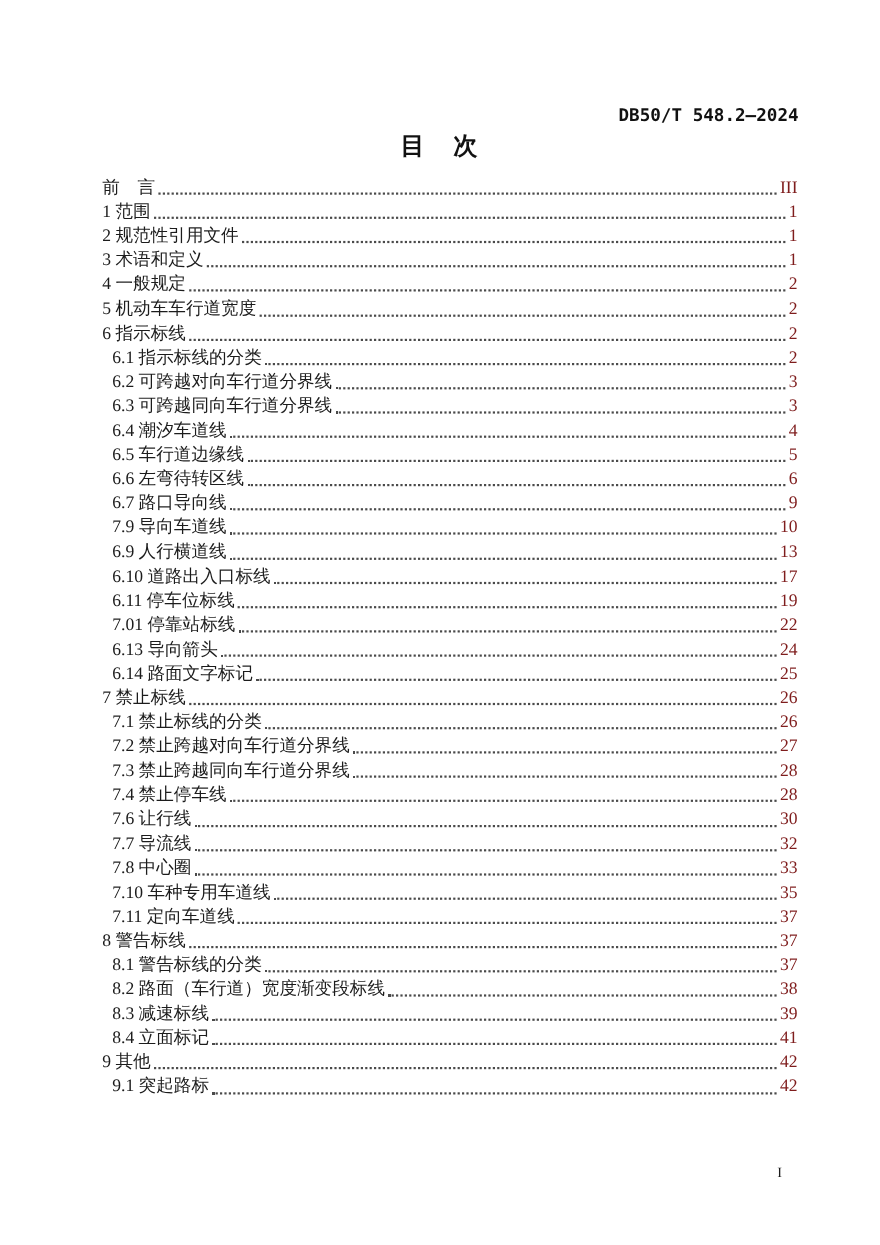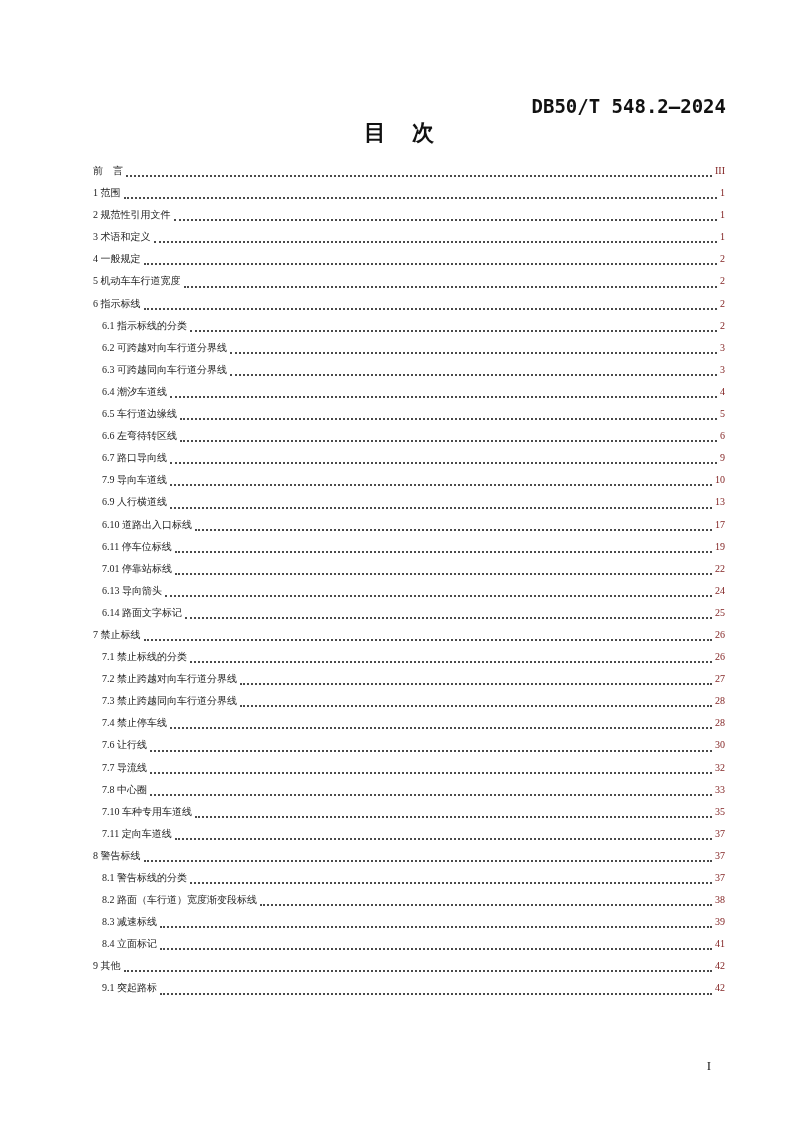--- a/index.html
+++ b/index.html
@@ -15,21 +15,21 @@
     color: #1c1c1c;
     font-family: "Liberation Serif", serif;
     overflow: hidden;
   }
   .doc-header {
     position: absolute;
     top: 95px;
     right: 74px;
     font-family: "DejaVu Sans Mono", monospace;
     font-weight: 700;
-    font-size: 19px;
+    font-size: 16px;
     letter-spacing: 0px;
     color: #111111;
     white-space: nowrap;
   }
   .toc-title {
     position: absolute;
     top: 118px;
     left: 0;
     width: 100%;
     margin: 0;
@@ -43,21 +43,21 @@
   .toc {
     position: absolute;
     left: 93px;
     top: 160px;
     width: 632px;
   }
   .toc-row {
     display: flex;
     align-items: flex-start;
     height: 22.1px;
-    font-size: 10px;
+    font-size: 16px;
     line-height: 22.1px;
     white-space: nowrap;
   }
   .toc-row.level-2 {
     padding-left: 9px;
   }
   .toc-label {
     flex: 0 0 auto;
     color: #1c1c1c;
   }

